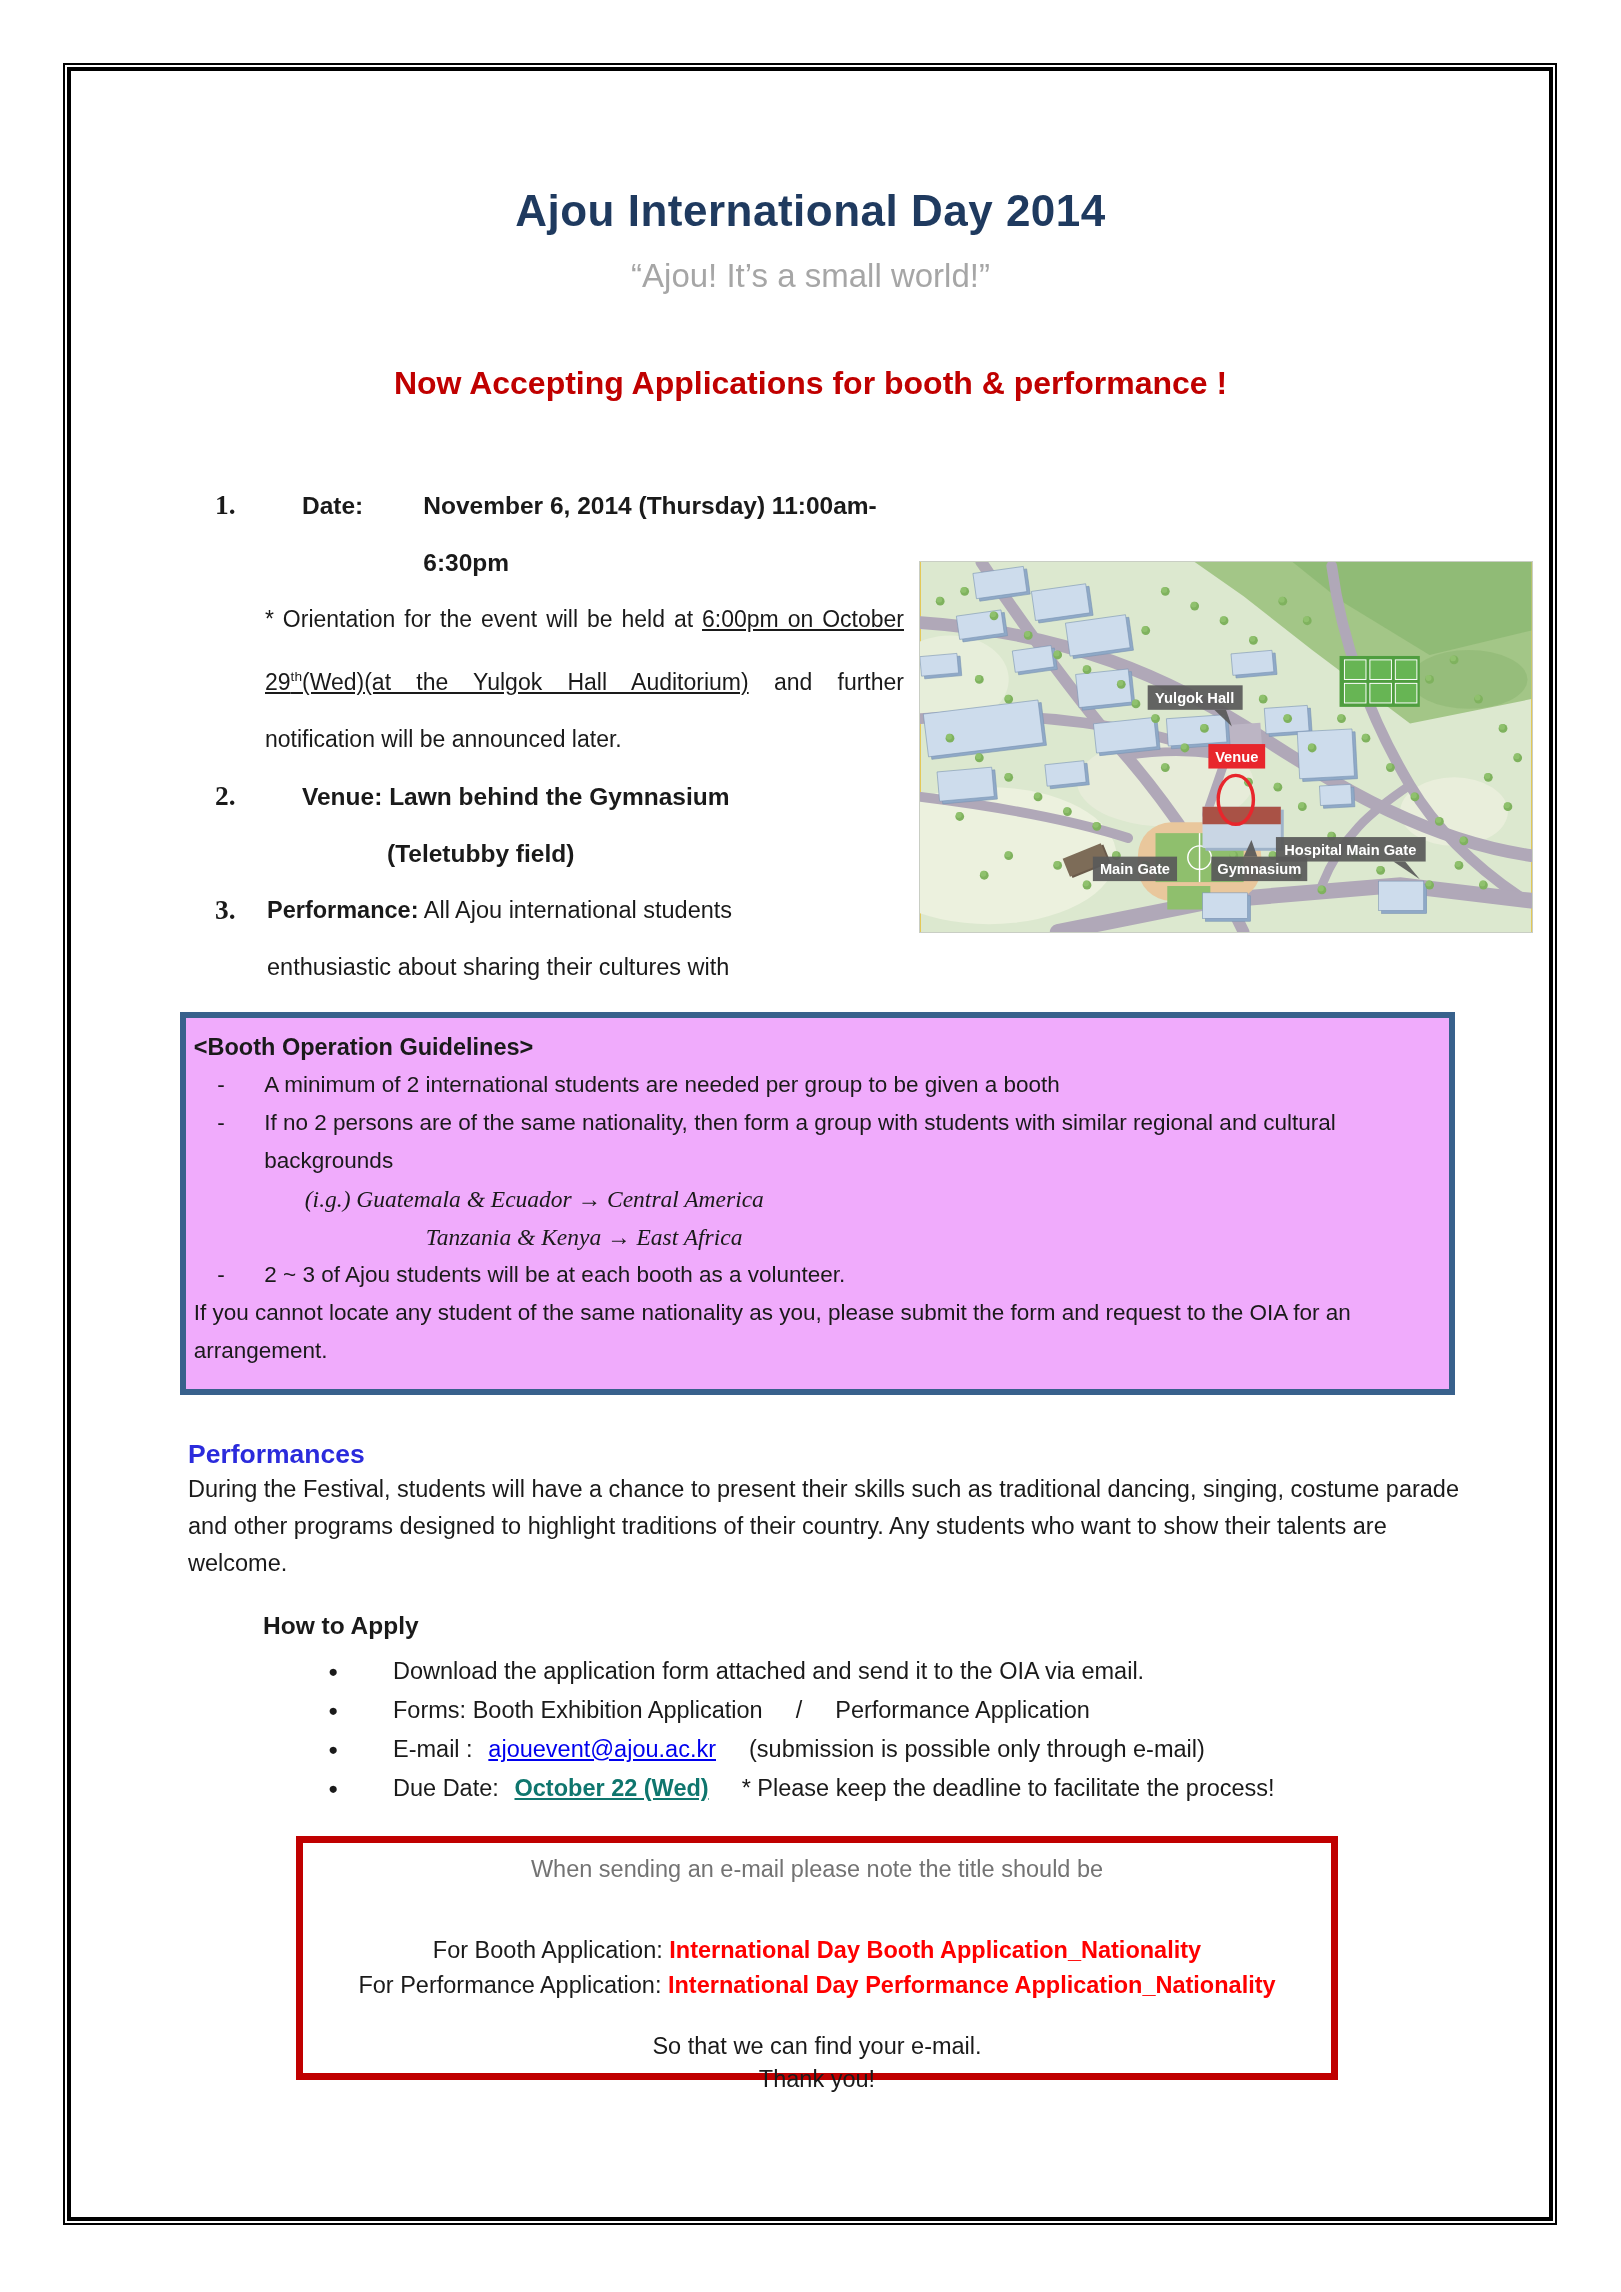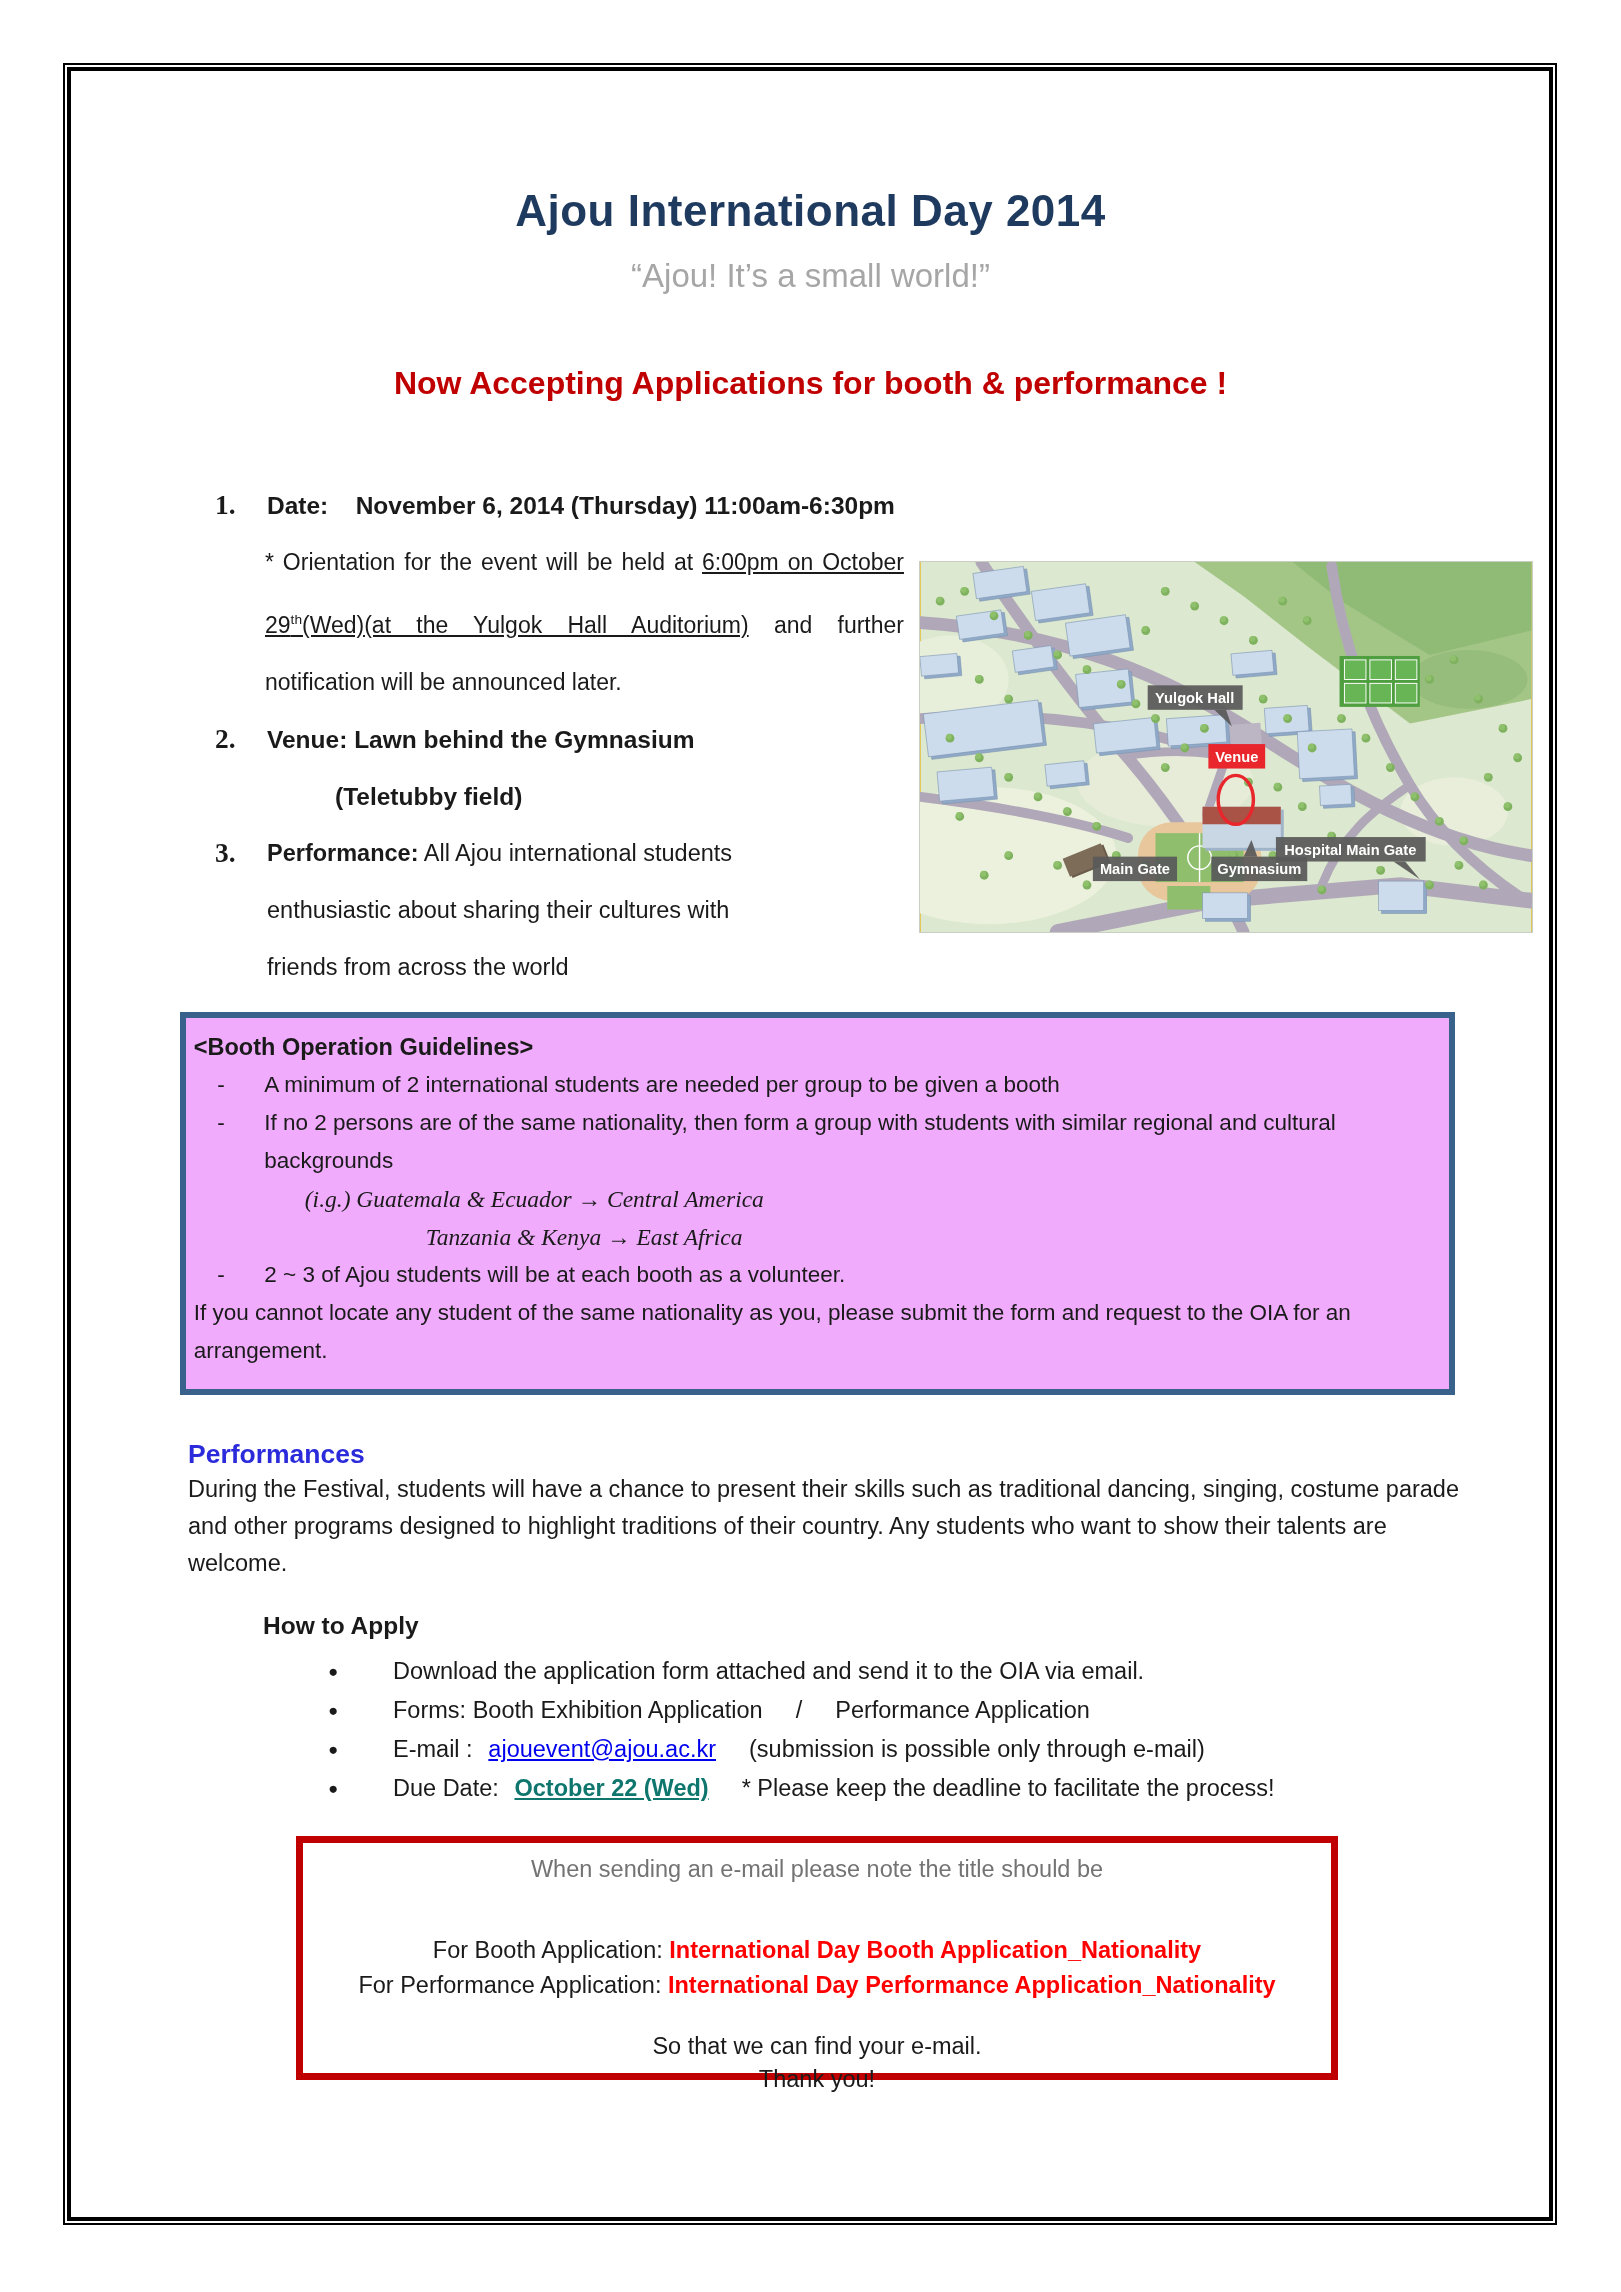--- a/index.html
+++ b/index.html
@@ -21,26 +21,26 @@
   .center{width:1621px;text-align:center;}
 
   .doc-title{top:186px;font-size:44px;font-weight:bold;color:#1F3A5F;letter-spacing:0.5px;}
   .doc-sub{top:257px;font-size:33px;color:#A6A6A6;}
   .banner{top:365px;font-size:32px;font-weight:bold;color:#C00000;}
 
   
   .details{left:186px;top:477px;width:730px;font-size:23.5px;}
   .item-row{display:flex;line-height:57px;}
   .num{width:52px;margin-left:29px;font-family:"Liberation Serif", serif;font-weight:bold;font-size:27.4px;flex:0 0 auto;}
-  .item-bold{font-weight:bold;font-size:24.5px;}
+  .item-bold{font-weight:bold;font-size:24.5px;margin-left:35px;}
   .gap-tab{display:inline-block;width:27.4px;}
   .note-par{margin-left:79px;width:639px;text-align:justify;line-height:57px;font-size:23px;}
   .note-par .u{text-decoration:underline;}
   sup{font-size:13.7px;}
-  .teletubby{margin-left:68px;font-weight:bold;font-size:24.5px;line-height:57px;}
+  .teletubby{margin-left:120px;font-weight:bold;font-size:24.5px;line-height:57px;}
   .elig-par{width:524px;line-height:57px;font-size:23.5px;}
 
   
   .map-fig{left:919px;top:561px;width:614px;height:372px;border:1px solid #c9cec4;box-sizing:border-box;background:#eab308;overflow:hidden;}
 
   
   .gbox{
     left:180px;top:1012px;width:1275px;box-sizing:border-box;
     border:6.9px solid #38618C;background:#f0abfc;
     padding:9.8px 11.8px 19.6px 7.8px;font-size:22.5px;line-height:38px;

